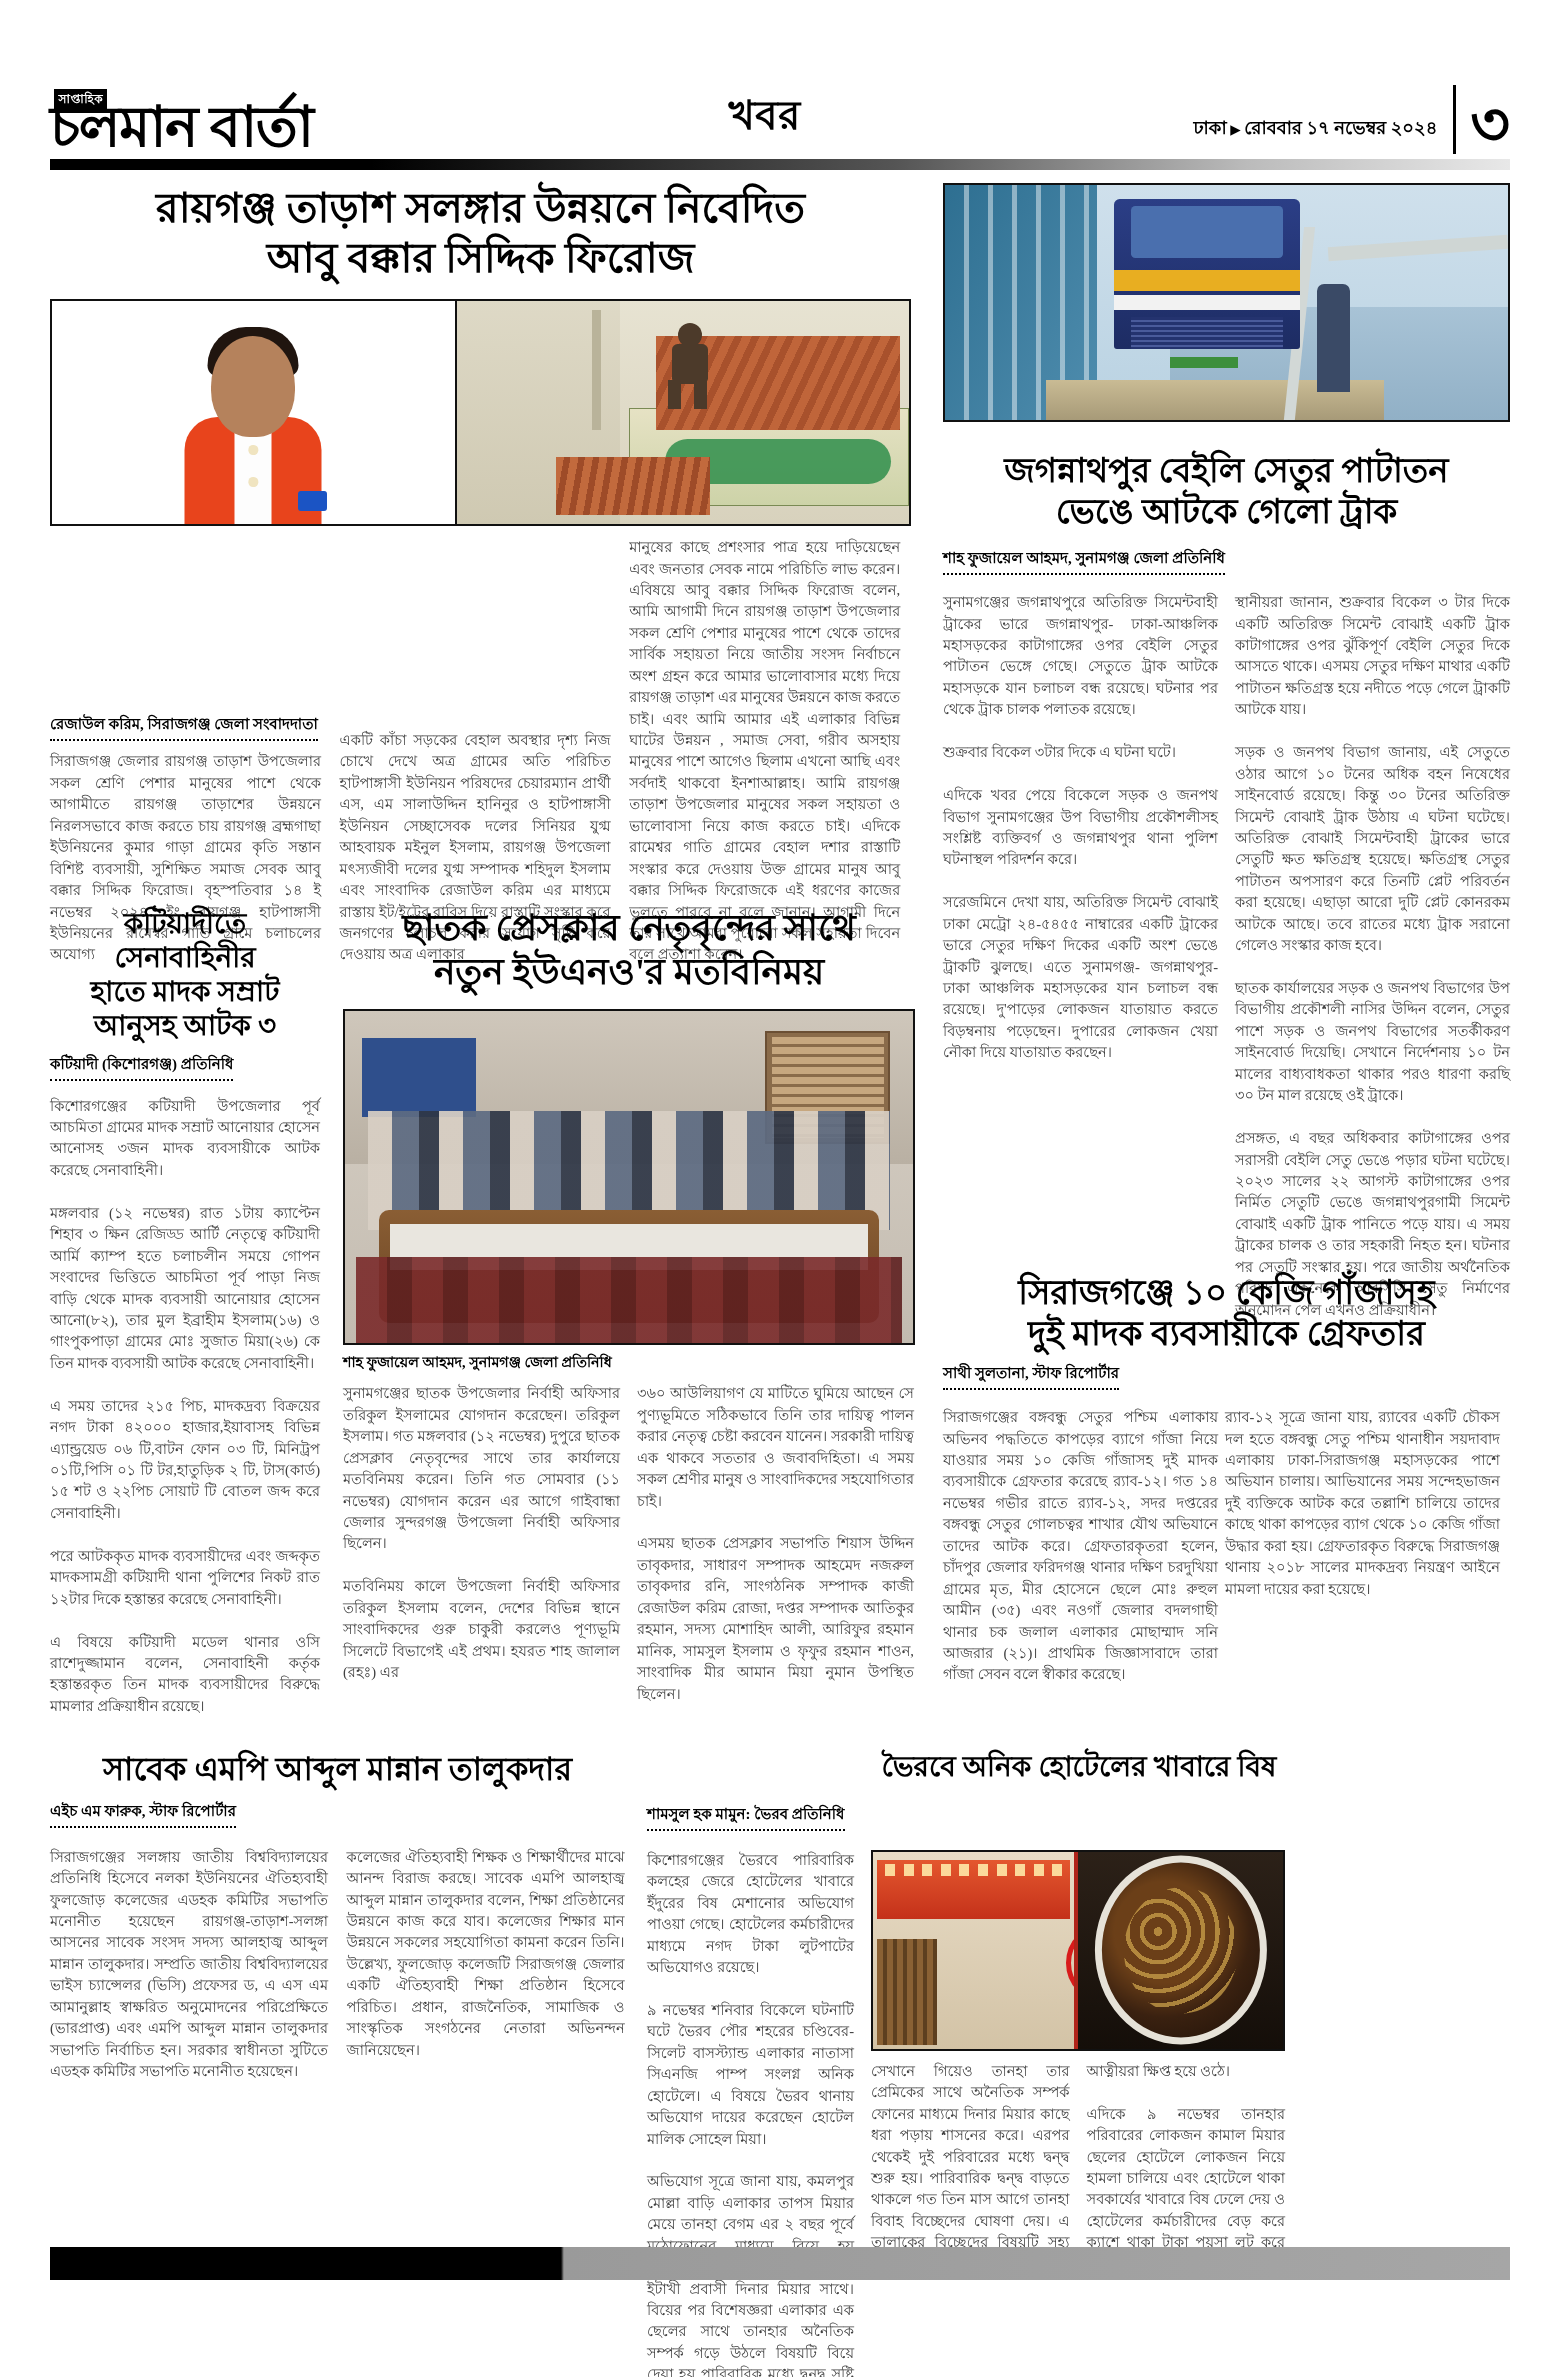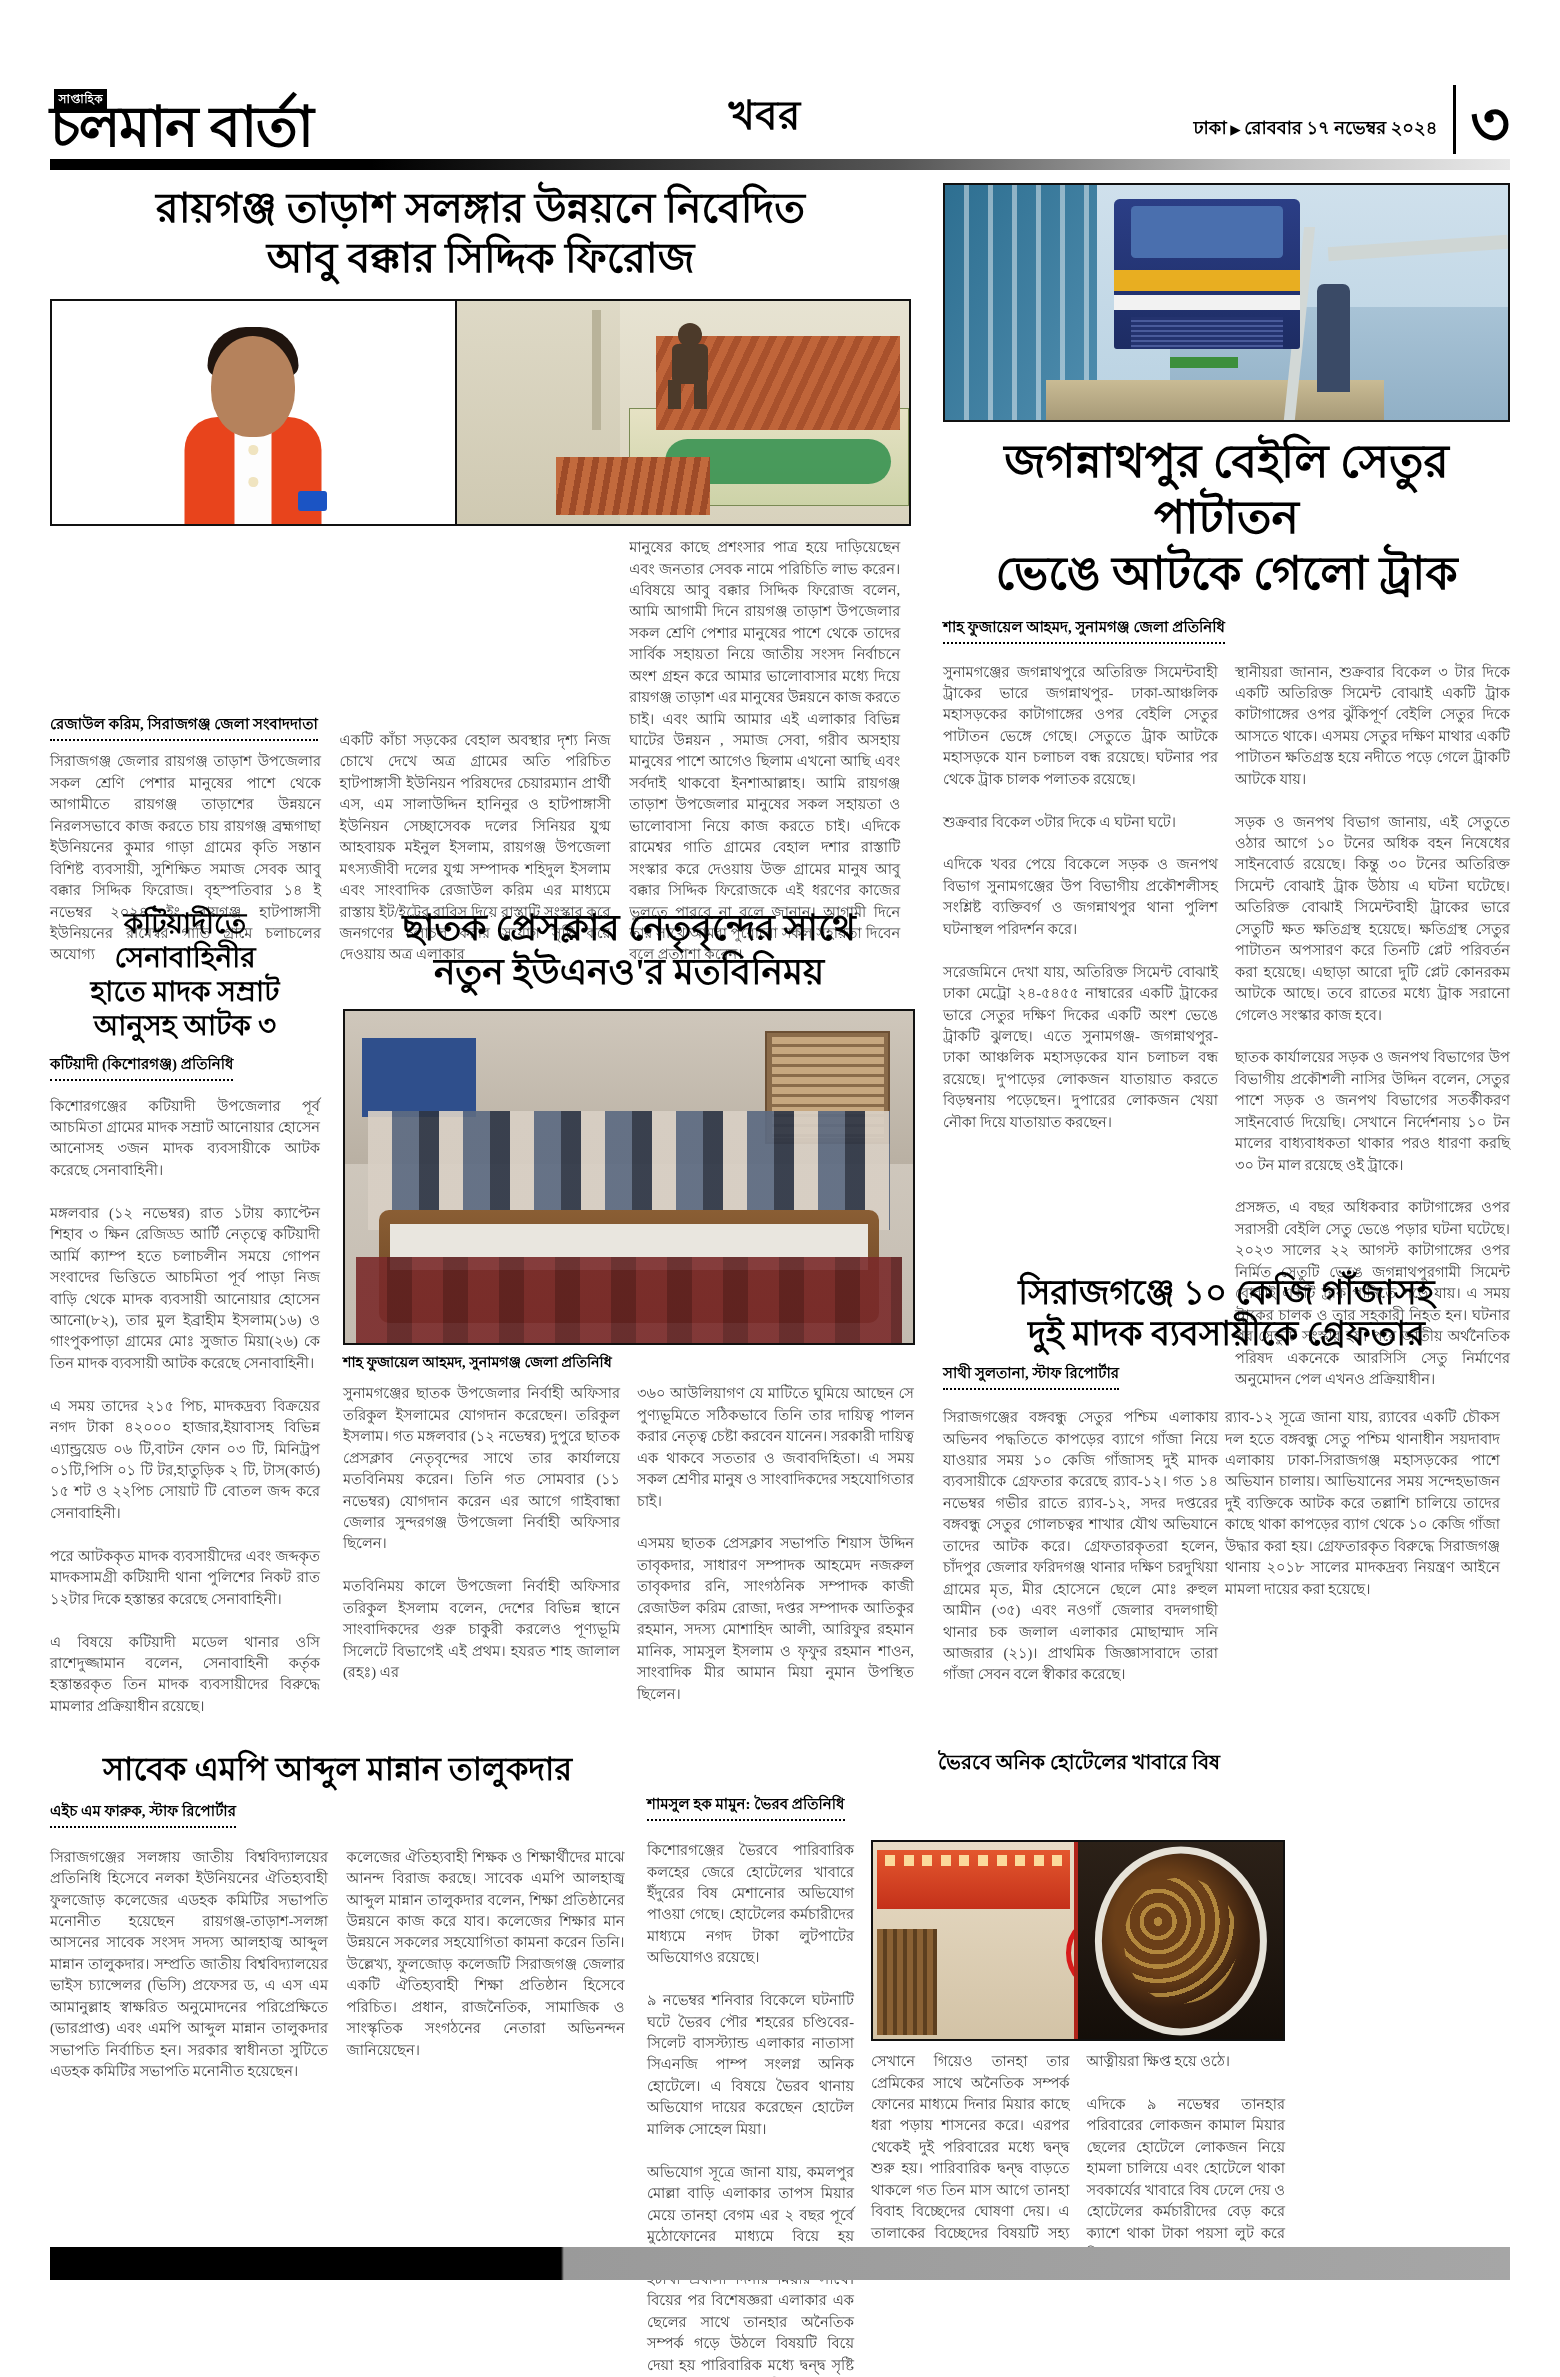--- a/index.html
+++ b/index.html
@@ -142,21 +142,21 @@
               background:repeating-linear-gradient(115deg,#c0653a 0 8.6px,#a8512c 8.6px 15.7px); }
   .t-bricks2 { position:absolute; left:22%; bottom:4%; width:34%; height:26%;
                background:repeating-linear-gradient(100deg,#c26a3d 0 7.9px,#9e4b28 7.9px 14.3px); }
   .t-man { position:absolute; left:46%; top:10%; width:50px; height:86px; }
   .t-man i { position:absolute; background:#4c3a2a; }
   .t-post { position:absolute; left:30%; top:4%; width:8.6px; height:54%; background:#b9b39a; }
 
   
   .s2 { position: absolute; left: 943px; top: 183px; width: 567px; }
   .s2-photo { height: 239px; }
-  .s2 .hl { font-size: 46px; margin-top: 12px; }
+  .s2 .hl { font-size: 34px; margin-top: 28px; }
   .s2-byline-wrap { margin-top: 13px; }
   .s2-cols { display: flex; gap: 17px; margin-top: 7.1px; }
   .s2-col { width: 275px; }
 
   
   .b-sky { position:absolute; inset:0; background:linear-gradient(#cfe0ec,#b9d2e2); }
   .b-water { position:absolute; left:40%; bottom:0; width:60%; height:48%;
              background:linear-gradient(#a8c3d6,#91b0c6); }
   .b-leftwall { position:absolute; left:0; top:0; width:27%; height:100%;
                 background:linear-gradient(120deg,#2e6f91,#4f8dae); }
@@ -217,21 +217,21 @@
   .s5-col { width: 275px; }
 
   
   .s6 { position: absolute; left: 50px; top: 1750px; width: 575px; }
   .s6 .hl { font-size: 32px; }
   .s6-cols { display: flex; gap: 18.6px; margin-top: 8.6px; }
   .s6-col { width: 278px; }
 
   
   .s7 { position: absolute; left: 647px; top: 1750px; width: 864px; }
-  .s7 .hl { font-size: 20px; }
+  .s7 .hl { font-size: 28px; }
   .s7-body { display: flex; gap: 17px; margin-top: 8.6px; }
   .s7-col { width: 207px; }
   .s7-photo { width: 414px; height: 201px; flex: none; }
 
   
   .h-left { position:absolute; left:0; top:0; width:49%; height:100%;
             background:linear-gradient(#e8dcc6,#d3c3a6); }
   .h-sign { position:absolute; left:2%; top:4%; width:96%; height:30%;
             background:linear-gradient(#e4572e,#c4311a); }
   .h-signtxt { position:absolute; left:4%; top:8%; width:92%; height:20%;

